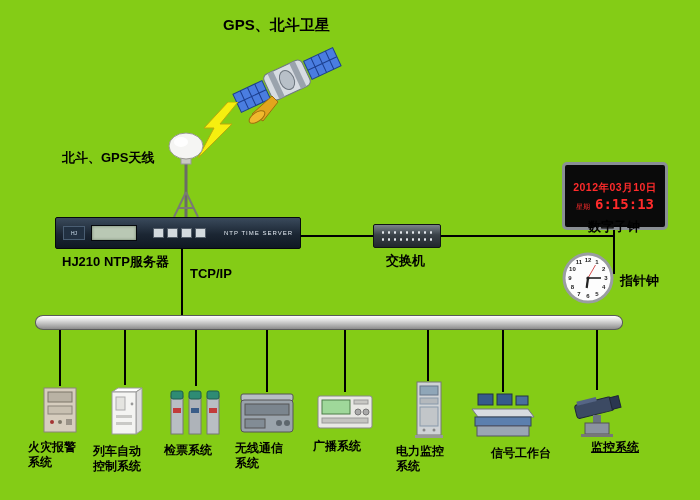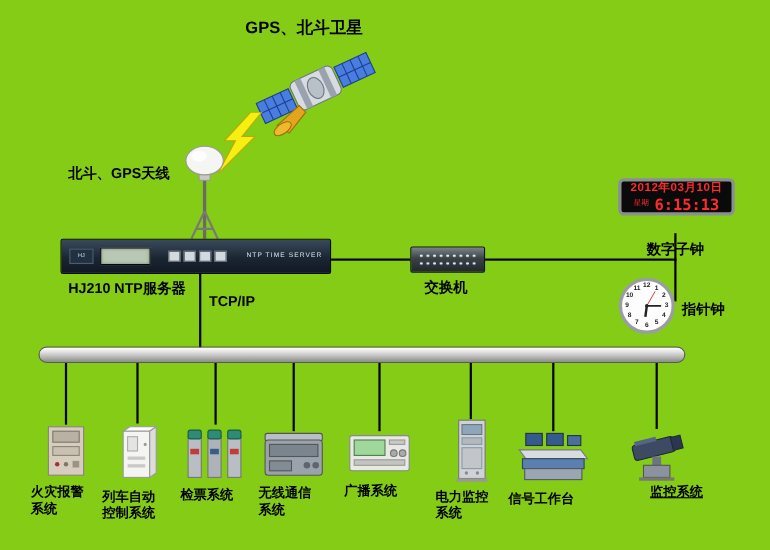--- a/index.html
+++ b/index.html
@@ -24,25 +24,25 @@
 
   
   .switch { position:absolute; left:373px; top:224px; width:68px; height:24px;
             background:linear-gradient(180deg,#7b848c 0%,#3a4248 45%,#22282d 100%);
             border:1px solid #101417; border-radius:2px; padding:4px 6px; }
   .switch .grid { width:100%; height:100%;
             background-image:radial-gradient(circle,#e3e8ec 1px,transparent 1.4px);
             background-size:6px 7px; }
 
   
-  .dclock { position:absolute; left:562px; top:162px; width:106px; height:34px;
+  .dclock { position:absolute; left:562px; top:162px; width:106px; height:68px;
             background:#0a0a0a; border:3px solid #8a8f94; border-radius:5px;
             display:flex; flex-direction:column; justify-content:center; align-items:center; gap:1px; }
   .dclock .date { color:#ff2b2b; font-size:10.5px; font-weight:bold; letter-spacing:0.5px; white-space:nowrap; }
-  .dclock .timerow { display:flex; align-items:flex-start; gap:5px; }
+  .dclock .timerow { display:flex; align-items:flex-end; gap:5px; }
   .dclock .week { color:#ff2b2b; font-size:7px; }
   .dclock .time { color:#ff2b2b; font-size:14px; font-weight:bold; font-family:"DejaVu Sans Mono",monospace; }
 
   
   .bus { position:absolute; left:35px; top:315px; width:588px; height:15px;
          border:1px solid #5a5a5a; border-radius:8px / 7px;
          background:linear-gradient(180deg,#ffffff 0%,#e2e2e2 30%,#b2b2b2 70%,#8c8c8c 100%); }
 
   .dev-lbl { position:absolute; font-weight:bold; font-size:12px; color:#000;
              text-align:left; white-space:pre-line; line-height:1.25; }
@@ -257,16 +257,16 @@
   <div class="dev-lbl" style="left:28px;  top:440px; width:64px;">火灾报警
 系统</div>
   <div class="dev-lbl" style="left:93px;  top:444px; width:64px;">列车自动
 控制系统</div>
   <div class="dev-lbl" style="left:164px; top:443px; width:64px;">检票系统</div>
   <div class="dev-lbl" style="left:235px; top:441px; width:64px;">无线通信
 系统</div>
   <div class="dev-lbl" style="left:313px; top:439px; width:64px;">广播系统</div>
   <div class="dev-lbl" style="left:396px; top:444px; width:64px;">电力监控
 系统</div>
-  <div class="dev-lbl" style="left:462px; top:446px; width:72px;">信号工作台</div>
+  <div class="dev-lbl" style="left:491px; top:446px; width:72px;">信号工作台</div>
   <div class="dev-lbl" style="left:591px; top:440px; width:64px;text-decoration:underline;">监控系统</div>
 
 </div>
 
 </body></html>

